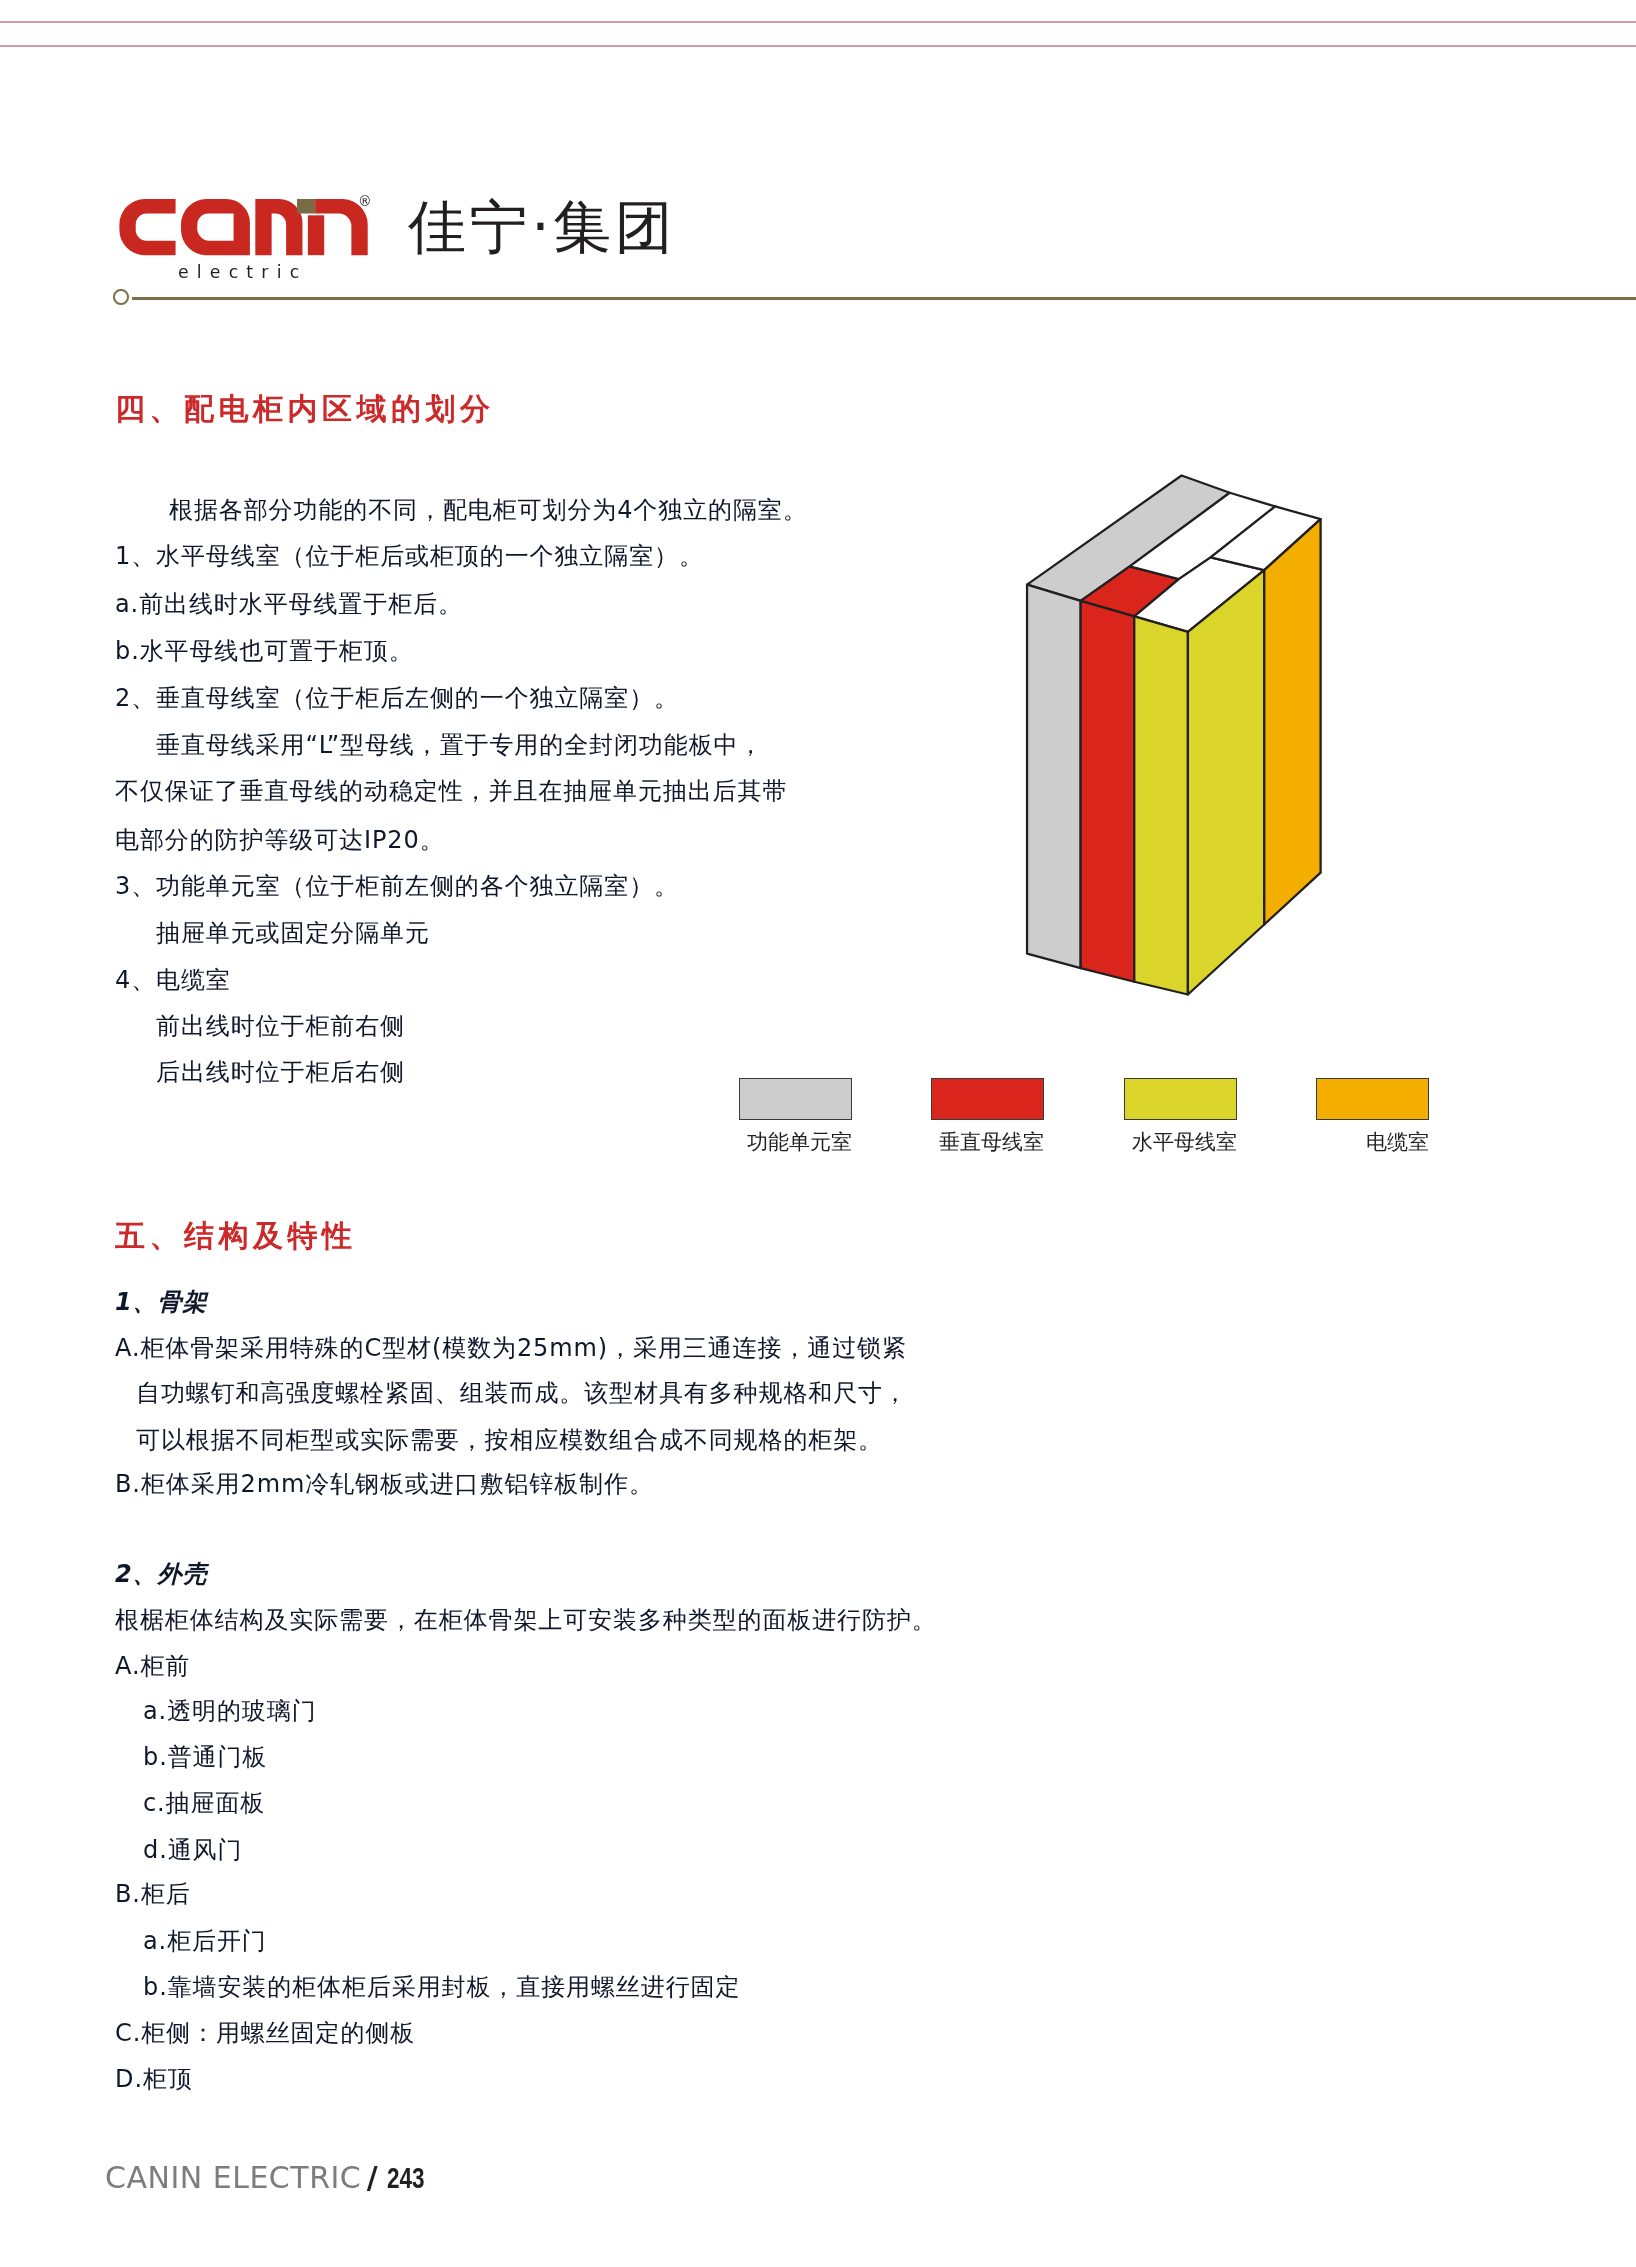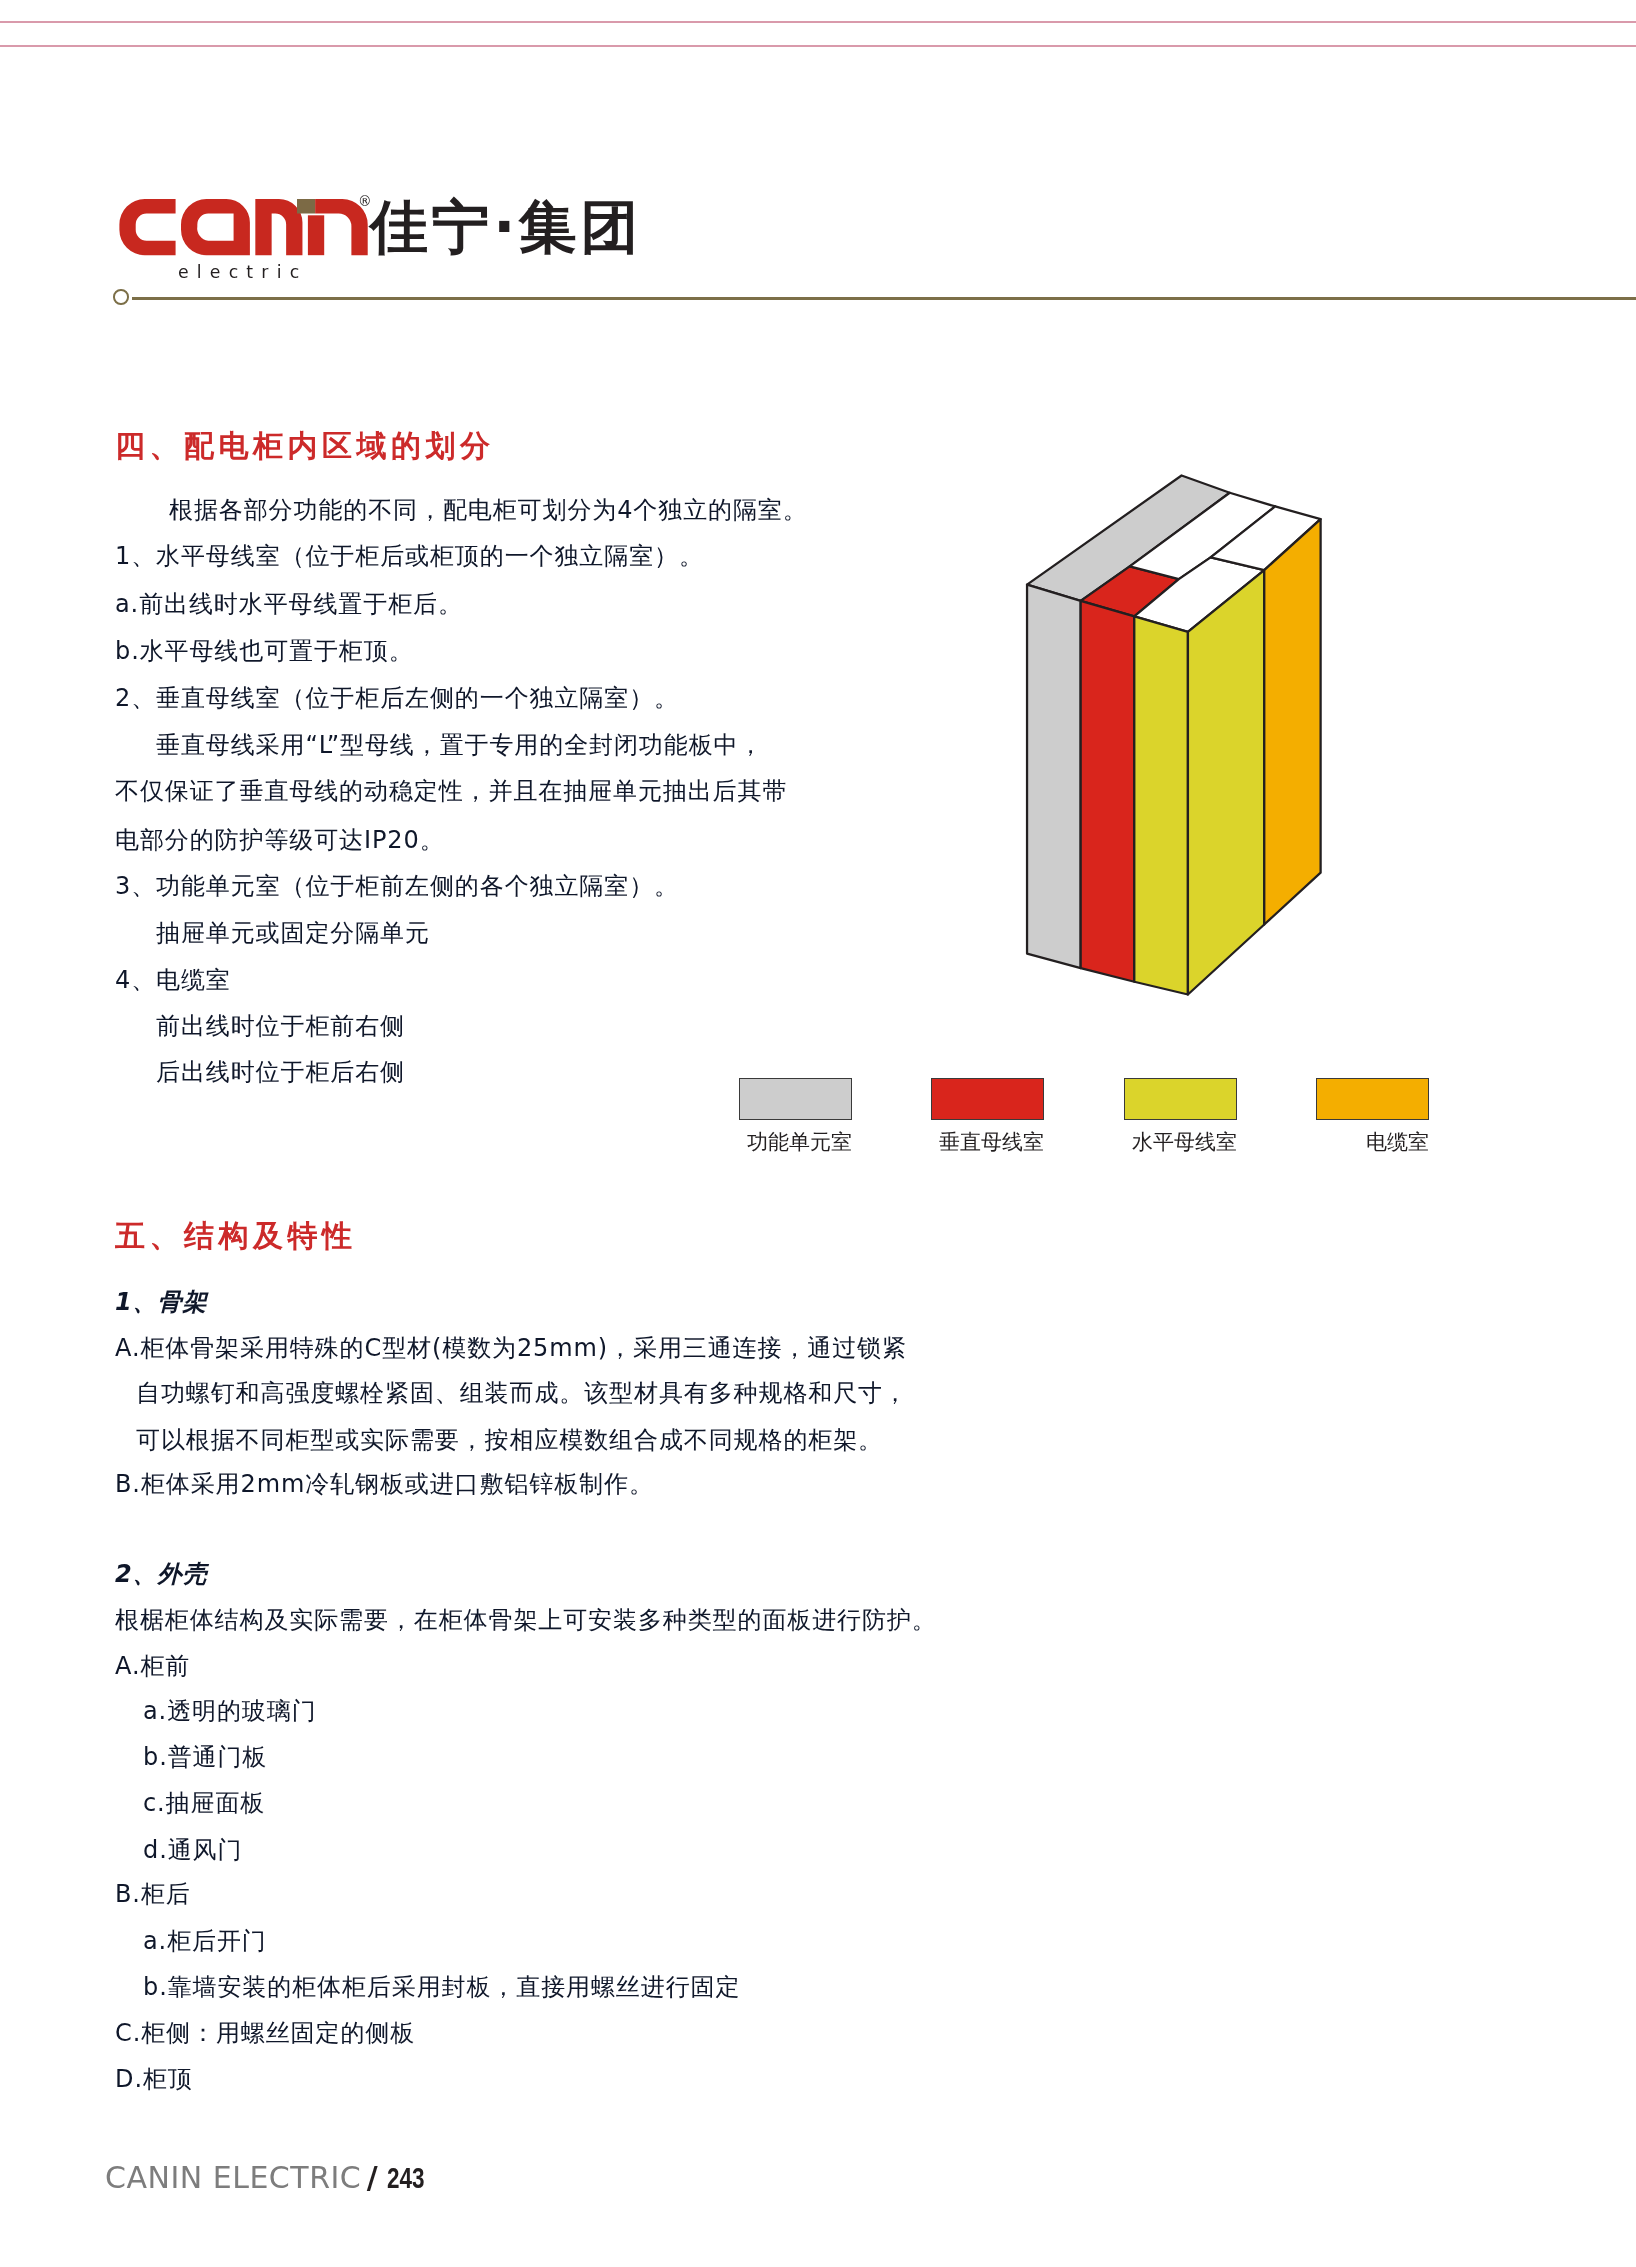--- a/index.html
+++ b/index.html
@@ -2,21 +2,21 @@
 <html style="font-size:14.5px"><head>
 <meta charset="utf-8">
 <style>
   html, body { margin: 0; padding: 0; background: #ffffff; }
   body { width: 1636px; height: 2267px; position: relative; overflow: hidden;
          font-family: "DejaVu Sans", "Liberation Sans", sans-serif; color: #231f20; }
   .pink-line { position: absolute; left: 0; width: 1636px; height: 1.8px; background: #d99aab; }
   .gold-line { position: absolute; left: 132px; top: 297px; width: 1505px; height: 2.7px; background: #7c6f48; }
   .gold-circle { position: absolute; left: 113px; top: 289px; width: 15.5px; height: 15.5px; border: 2.7px solid #7c6f48; border-radius: 50%; background: #fff; box-sizing: border-box; }
   .logo-mark { position: absolute; left: 119px; top: 199px; }
-  .logo-cn { position: absolute; left: 370px; top: 193px; font-size: 58px; font-weight: bold; letter-spacing: 3.6px; color: #231f20; line-height: 69px; white-space: nowrap; }
+  .logo-cn { position: absolute; left: 408px; top: 193px; font-size: 58px; font-weight: normal; letter-spacing: 3.6px; color: #231f20; line-height: 69px; white-space: nowrap; }
   .logo-reg { position: absolute; left: 358px; top: 193px; font-size: 13.6px; color: #231f20; }
   .logo-sub { position: absolute; left: 178px; top: 261px; font-size: 17.3px; letter-spacing: 8.2px; color: #231f20; line-height: 22px; text-align: center; }
   .heading { position: absolute; left: 115px; font-size: 30px; font-weight: bold; color: #cc2a2a; letter-spacing: 4.5px; line-height: 36px; white-space: nowrap; }
   .line { position: absolute; font-size: 24px; line-height: 31px; white-space: nowrap; color: #0f172a; letter-spacing: 0.9px; }
   .line.bold { font-weight: bold; font-style: italic; }
   .swatch { position: absolute; top: 1078px; width: 113px; height: 42px; border: 1.8px solid #3a3a3a; box-sizing: border-box; }
   .swatch-label { position: absolute; top: 1128px; width: 113px; text-align: right; font-size: 21px; line-height: 29px; white-space: nowrap; color: #231f20; }
   .footer { position: absolute; left: 105px; top: 2162px; font-size: 30px; line-height: 31px; white-space: nowrap; }
   .footer .brand { color: #7d7d7d; letter-spacing: 0.5px; }
   .footer .slash { color: #231f20; font-weight: bold; margin-left: 5.5px; }
@@ -43,21 +43,21 @@
     <path d="M208 18 H226 V62 H208 Z" fill="#c8281f"></path>
     <path d="M216 0 H246 A28 28 0 0 1 274 28 V62 H256 V30 A14 14 0 0 0 242 16 H216 Z" fill="#c8281f"></path>
   </svg>
   <span class="logo-reg">®</span>
   <span class="logo-cn">佳宁·集团</span>
   <span class="logo-sub">electric</span>
 </div>
 <div class="gold-circle"></div>
 <div class="gold-line"></div>
 
-<div class="heading" style="top:428px">四、配电柜内区域的划分</div>
+<div class="heading" style="top:391px">四、配电柜内区域的划分</div>
 
 <div class="line" style="left:169px; top:495px">根据各部分功能的不同，配电柜可划分为4个独立的隔室。</div>
 <div class="line" style="left:115px; top:541px">1、水平母线室（位于柜后或柜顶的一个独立隔室）。</div>
 <div class="line" style="left:115px; top:589px">a.前出线时水平母线置于柜后。</div>
 <div class="line" style="left:115px; top:636px">b.水平母线也可置于柜顶。</div>
 <div class="line" style="left:115px; top:683px">2、垂直母线室（位于柜后左侧的一个独立隔室）。</div>
 <div class="line" style="left:156px; top:730px">垂直母线采用“L”型母线，置于专用的全封闭功能板中，</div>
 <div class="line" style="left:115px; top:776px">不仅保证了垂直母线的动稳定性，并且在抽屉单元抽出后其带</div>
 <div class="line" style="left:115px; top:825px">电部分的防护等级可达IP20。</div>
 <div class="line" style="left:115px; top:871px">3、功能单元室（位于柜前左侧的各个独立隔室）。</div>

